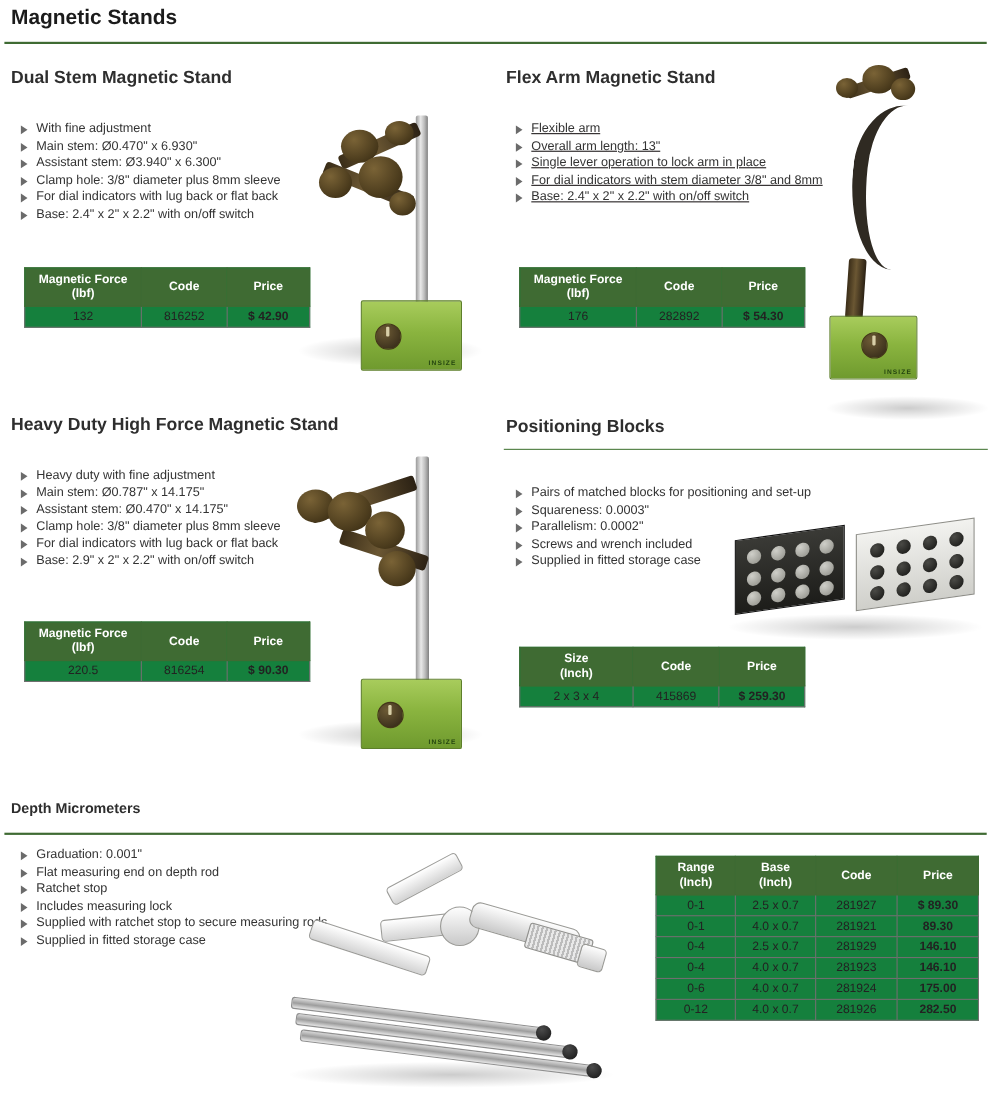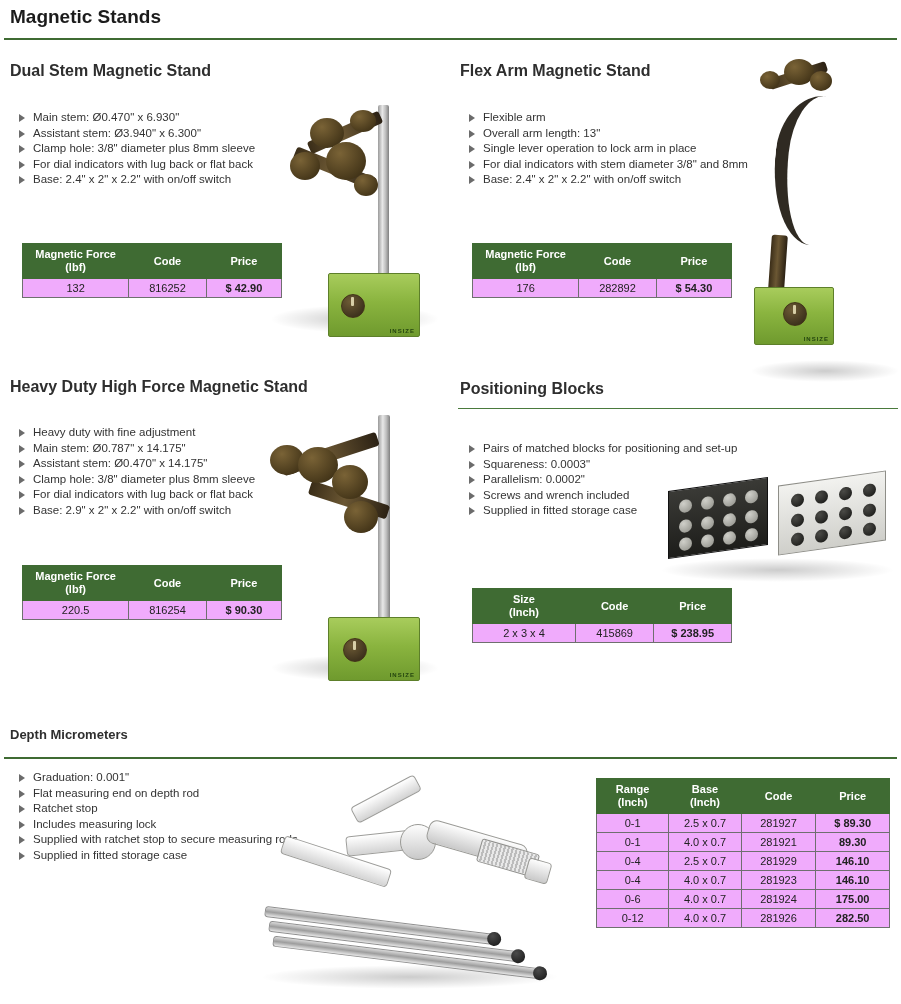--- a/index.html
+++ b/index.html
@@ -48,21 +48,21 @@
     border-top:4px solid transparent;
     border-bottom:4px solid transparent;
   }
   ul.bullets{margin:0;padding:0;}
 
   
   table.spec{
     position:absolute;
     border-collapse:collapse;
     font-size:11px;
-    background:#f0abfc;
+    background:#15803d;
   }
   table.spec th{
     background:#3f6b33;
     color:#ffffff;
     font-weight:bold;
     font-size:11px;
     text-align:center;
     padding:4px 6px;
     border:1px solid #3f6b33;
     line-height:13px;
@@ -175,20 +175,21 @@
 <body>
 
 <div class="page">
 
   <div class="page-title" style="left:10px;top:6px;">Magnetic Stands</div>
   <div class="rule" style="left:4px;top:38px;width:893px;"></div>
 
   <div class="section-title" style="left:10px;top:62px;">Dual Stem Magnetic Stand</div>
 
   <ul class="bullets" style="left:18px;top:110px;width:330px;">
+    <li>With fine adjustment</li>
     <li>Main stem: Ø0.470" x 6.930"</li>
     <li>Assistant stem: Ø3.940" x 6.300"</li>
     <li>Clamp hole: 3/8" diameter plus 8mm sleeve</li>
     <li>For dial indicators with lug back or flat back</li>
     <li>Base: 2.4" x 2" x 2.2" with on/off switch</li>
   </ul>
 
   <div class="art" style="left:250px;top:90px;width:190px;height:250px;">
     <div class="shadow" style="left:20px;top:215px;width:170px;height:28px;"></div>
     <div class="post" style="left:128px;top:15px;width:11px;height:200px;"></div>
@@ -217,21 +218,21 @@
       <tr>
         <td>132</td>
         <td>816252</td>
         <td class="price">$ 42.90</td>
       </tr>
     </tbody>
   </table>
 
   <div class="section-title" style="left:460px;top:62px;">Flex Arm Magnetic Stand</div>
 
-  <ul class="bullets" style="left:468px;top:110px;width:340px;">
+  <ul class="bullets" style="left:468px;top:110px;width:340px;text-decoration:underline;">
     <li>Flexible arm</li>
     <li>Overall arm length: 13"</li>
     <li>Single lever operation to lock arm in place</li>
     <li>For dial indicators with stem diameter 3/8" and 8mm</li>
     <li>Base: 2.4" x 2" x 2.2" with on/off switch</li>
   </ul>
 
   <div class="art" style="left:740px;top:55px;width:160px;height:290px;">
     <div class="shadow" style="left:10px;top:305px;width:150px;height:22px;"></div>
     <div class="goose" style="left:34px;top:40px;"></div>
@@ -356,21 +357,21 @@
       <tr>
         <th style="width:110px;">Size<br>(Inch)</th>
         <th style="width:75px;">Code</th>
         <th style="width:75px;">Price</th>
       </tr>
     </thead>
     <tbody>
       <tr>
         <td>2 x 3 x 4</td>
         <td>415869</td>
-        <td class="price">$ 238.95</td>
+        <td class="price">$ 259.30</td>
       </tr>
     </tbody>
   </table>
 
   <div class="section-title" style="left:10px;top:727px;font-size:13px;">Depth Micrometers</div>
   <div class="rule" style="left:4px;top:757px;width:893px;"></div>
 
   <ul class="bullets" style="left:18px;top:770px;width:380px;">
     <li>Graduation: 0.001"</li>
     <li>Flat measuring end on depth rod</li>

